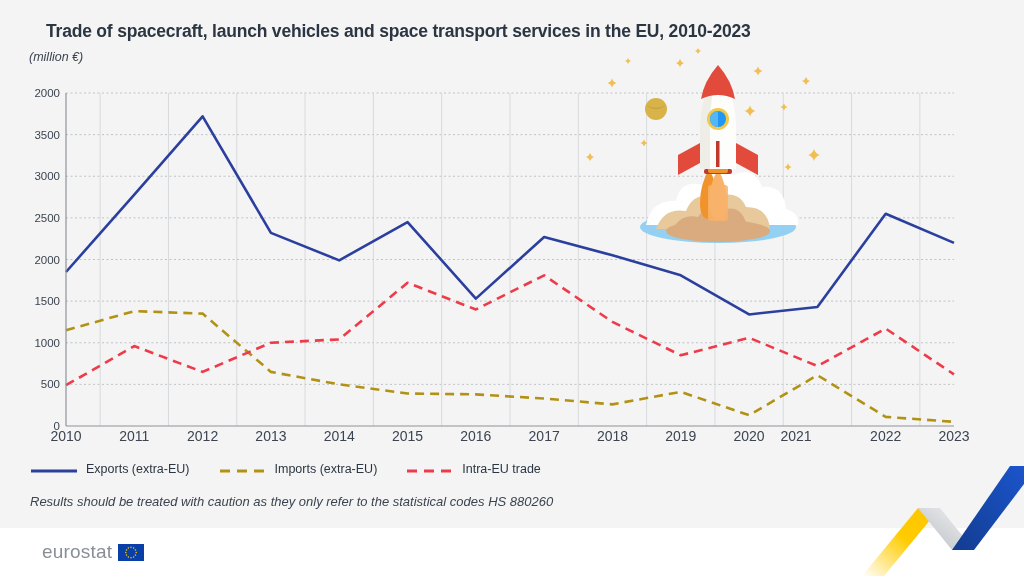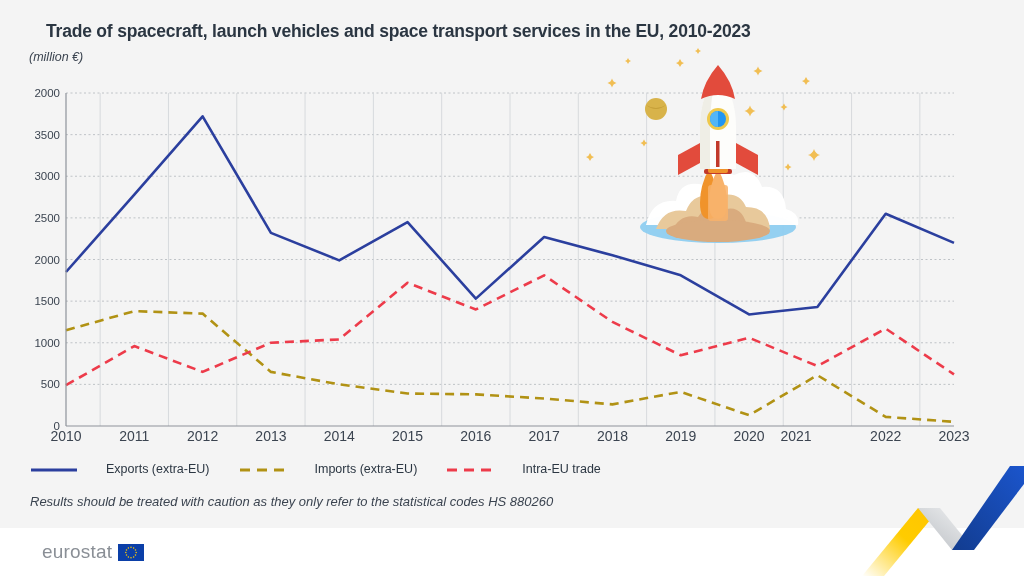--- a/index.html
+++ b/index.html
@@ -50,21 +50,21 @@
   .xlabel {
     position: absolute; top: 0; font-size: 14px; color: #3b4450;
     transform: translateX(-50%); text-align: center;
   }
 
   
   .legend {
     position: absolute; left: 31px; top: 462px;
     display: flex; align-items: center; gap: 0;
   }
-  .legend-item { display: flex; margin-right: 30px; gap: 20px; }
+  .legend-item { display: flex; align-items: center; margin-right: 30px; }
   .legend-swatch { width: 46px; height: 12px; margin-right: 9px; flex: none; }
   .legend-label { font-size: 12.5px; color: #2b3642; white-space: nowrap; }
 
   
   .footnote {
     position: absolute; left: 30px; top: 493px; width: 560px;
     font-size: 13px; font-style: italic; color: #3b4450; line-height: 1.45;
   }
   .footnote div { white-space: nowrap; }
 

